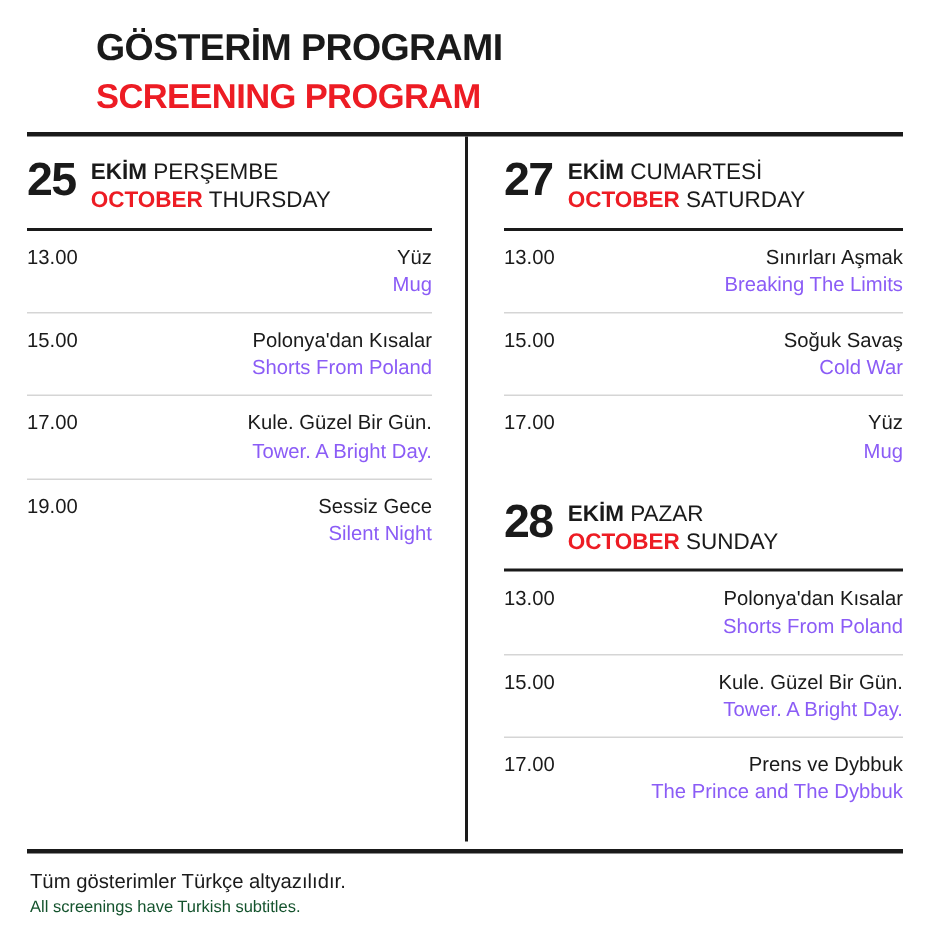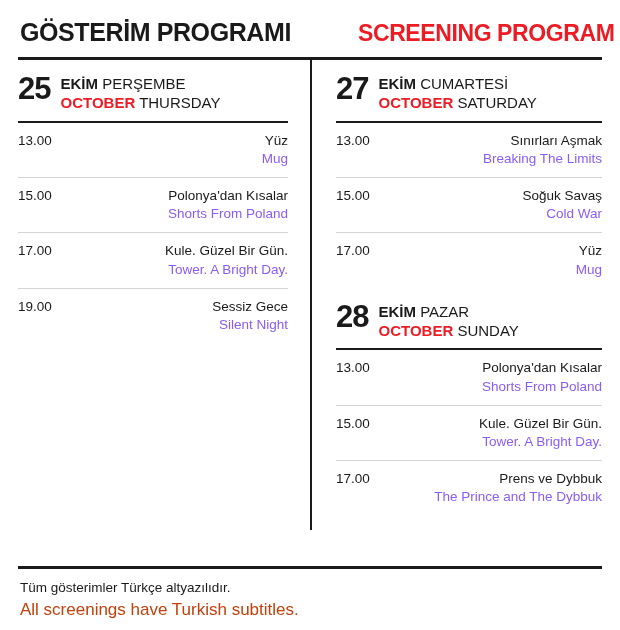--- a/index.html
+++ b/index.html
@@ -18,22 +18,23 @@
     position: relative;
     width: 620px;
     height: 630px;
     box-sizing: border-box;
     padding: 18px 18px 0 18px;
   }
   
   .header {
     display: flex;
     align-items: baseline;
-    gap: 23px;
+    gap: 4px;
     padding-left: 2px;
+    flex-direction: column;
   }
   .header .title-tr {
     font-size: 25px;
     font-weight: bold;
     letter-spacing: -0.4px;
     color: #1a1a1a;
     white-space: nowrap;
   }
   .header .title-en {
     font-size: 23px;
@@ -155,22 +156,22 @@
     position: absolute;
     left: 20px;
     top: 578px;
   }
   .footer-tr {
     font-size: 13.5px;
     color: #1a1a1a;
     line-height: 1.45;
   }
   .footer-en {
-    font-size: 17px;
-    color: #c2410c;
+    font-size: 11px;
+    color: #14532d;
     line-height: 1.45;
   }
 </style>
 </head>
 <body>
 
 <div class="page">
 
   <div class="header">
     <span class="title-tr">GÖSTERİM PROGRAMI</span>

